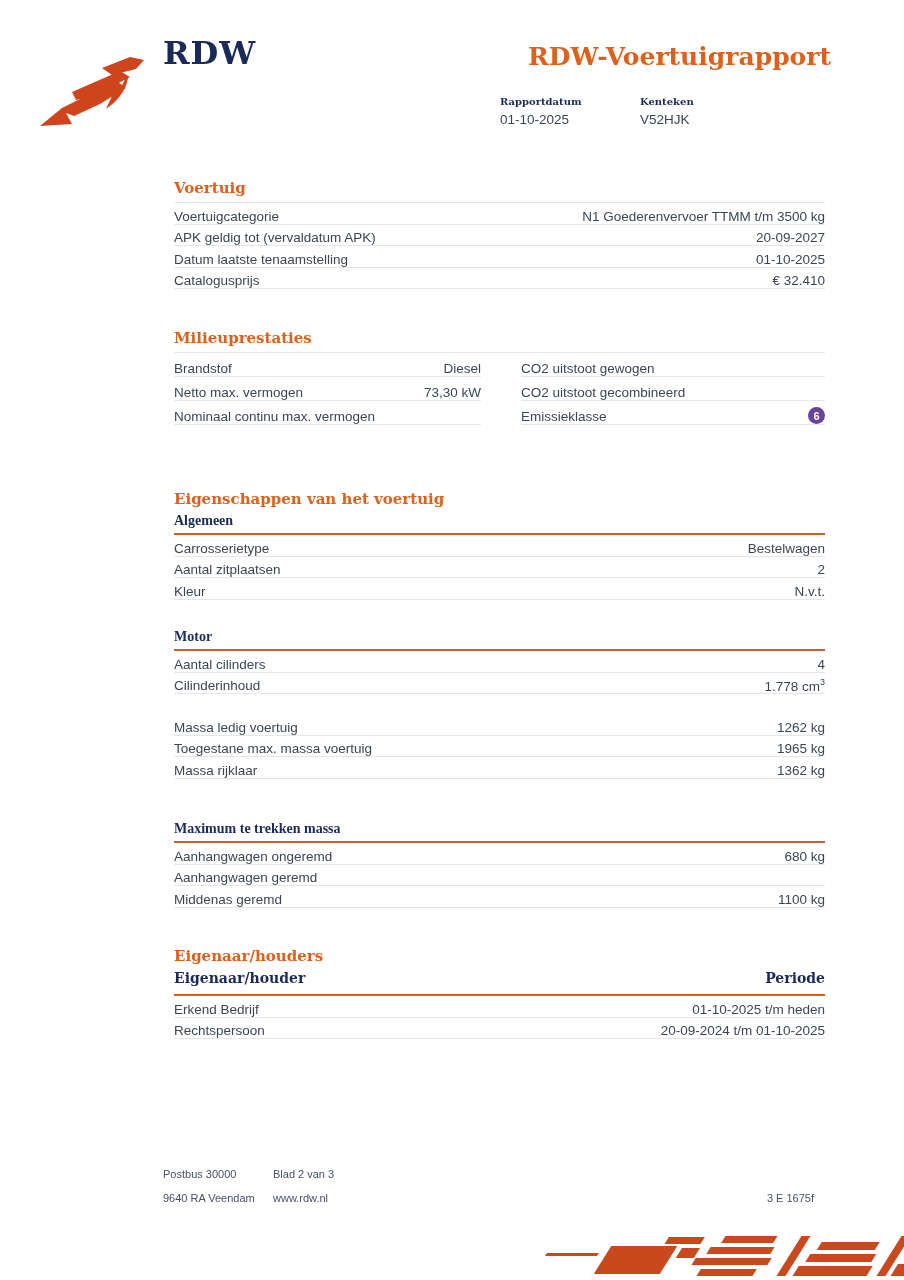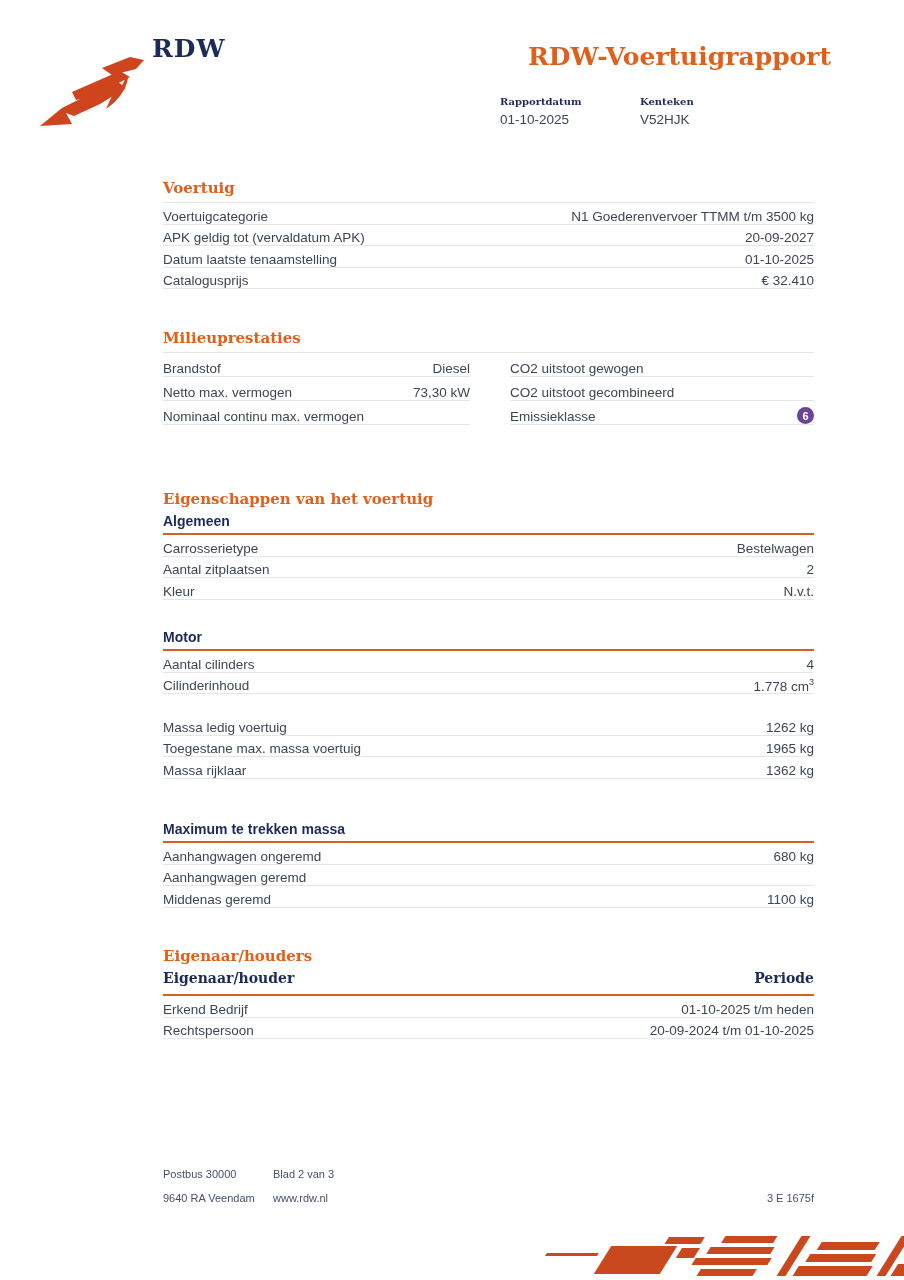--- a/index.html
+++ b/index.html
@@ -5,45 +5,45 @@
   * { margin:0; padding:0; box-sizing:border-box; }
   html,body { background:#ffffff; }
   .page {
     position:relative; width:904px; height:1280px; margin:0 auto;
     background:#ffffff; overflow:hidden;
     font-family:"Liberation Sans", sans-serif; color:#3C4653;
   }
   
   .logo-mark { position:absolute; left:36px; top:52px; width:112px; height:84px; }
   .logo-text {
-    position:absolute; left:152px; top:34px;
-    font-family:"DejaVu Serif", serif; font-weight:bold;
-    font-size:25px; color:#1B2A59; letter-spacing:1px;
+    position:absolute; left:163px; top:34px;
+    font-family:"DejaVu Serif", serif; font-weight:bold;
+    font-size:32px; color:#1B2A59; letter-spacing:1px;
   }
   .doc-title {
     position:absolute; left:528px; top:42px; width:380px;
     font-family:"DejaVu Serif", serif; font-weight:bold;
     font-size:25px; color:#DE601B; white-space:nowrap;
   }
   .meta { position:absolute; left:500px; top:96px; display:flex; }
   .meta-col { width:140px; }
   .meta-label {
     font-family:"DejaVu Serif", serif; font-weight:bold;
     font-size:10px; color:#1B2A59; margin-bottom:5px;
   }
   .meta-value { font-size:13.5px; color:#3C4653; }
   
-  .section { position:absolute; left:163px; width:651px; }
+  .section { position:absolute; left:174px; width:651px; }
   .sec-title {
     font-family:"DejaVu Serif", serif; font-weight:bold;
     font-size:15px; color:#DE601B; padding-bottom:5px;
   }
   .hairline-under { border-bottom:1px solid #E6E6E6; }
   .sub-title {
-    font-family:Liberation Sans, sans-serif; font-weight:bold;
+    font-family:Liberation Serif, serif; font-weight:bold;
     font-size:14px; color:#1B2A59;
     padding-bottom:4px; border-bottom:2px solid #D4611F;
   }
   .row {
     display:flex; justify-content:space-between; align-items:flex-end;
     height:21.5px; border-bottom:1px solid #E6E6E6;
     font-size:13.5px; color:#3C4653;
   }
   .row .lbl { white-space:nowrap; }
   .row .val { white-space:nowrap; text-align:right; }

